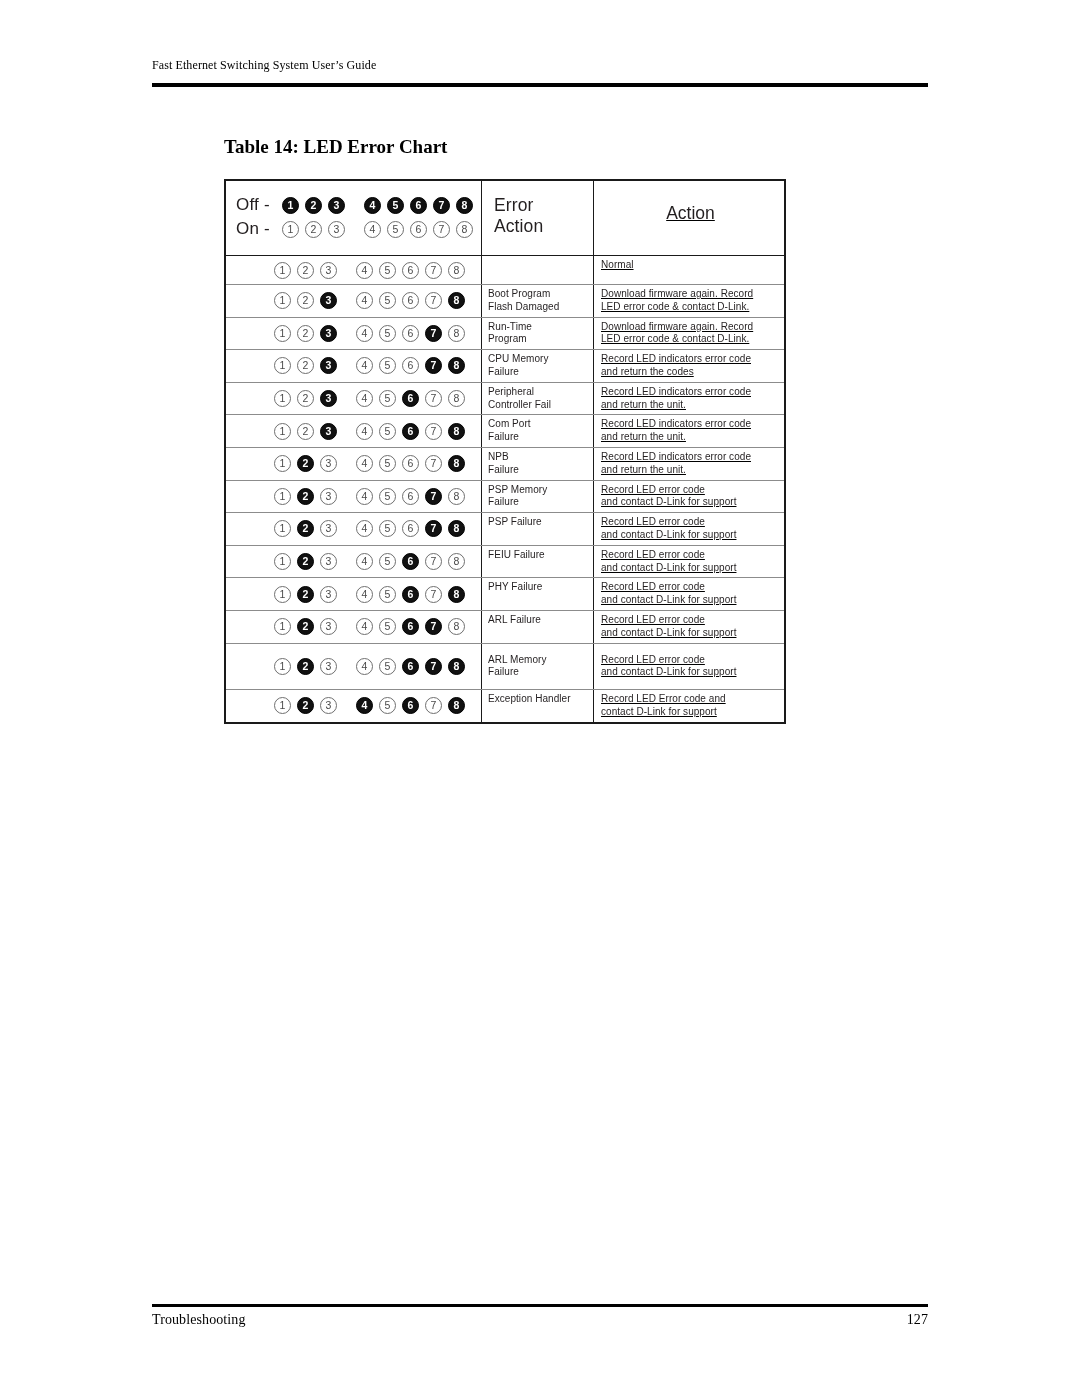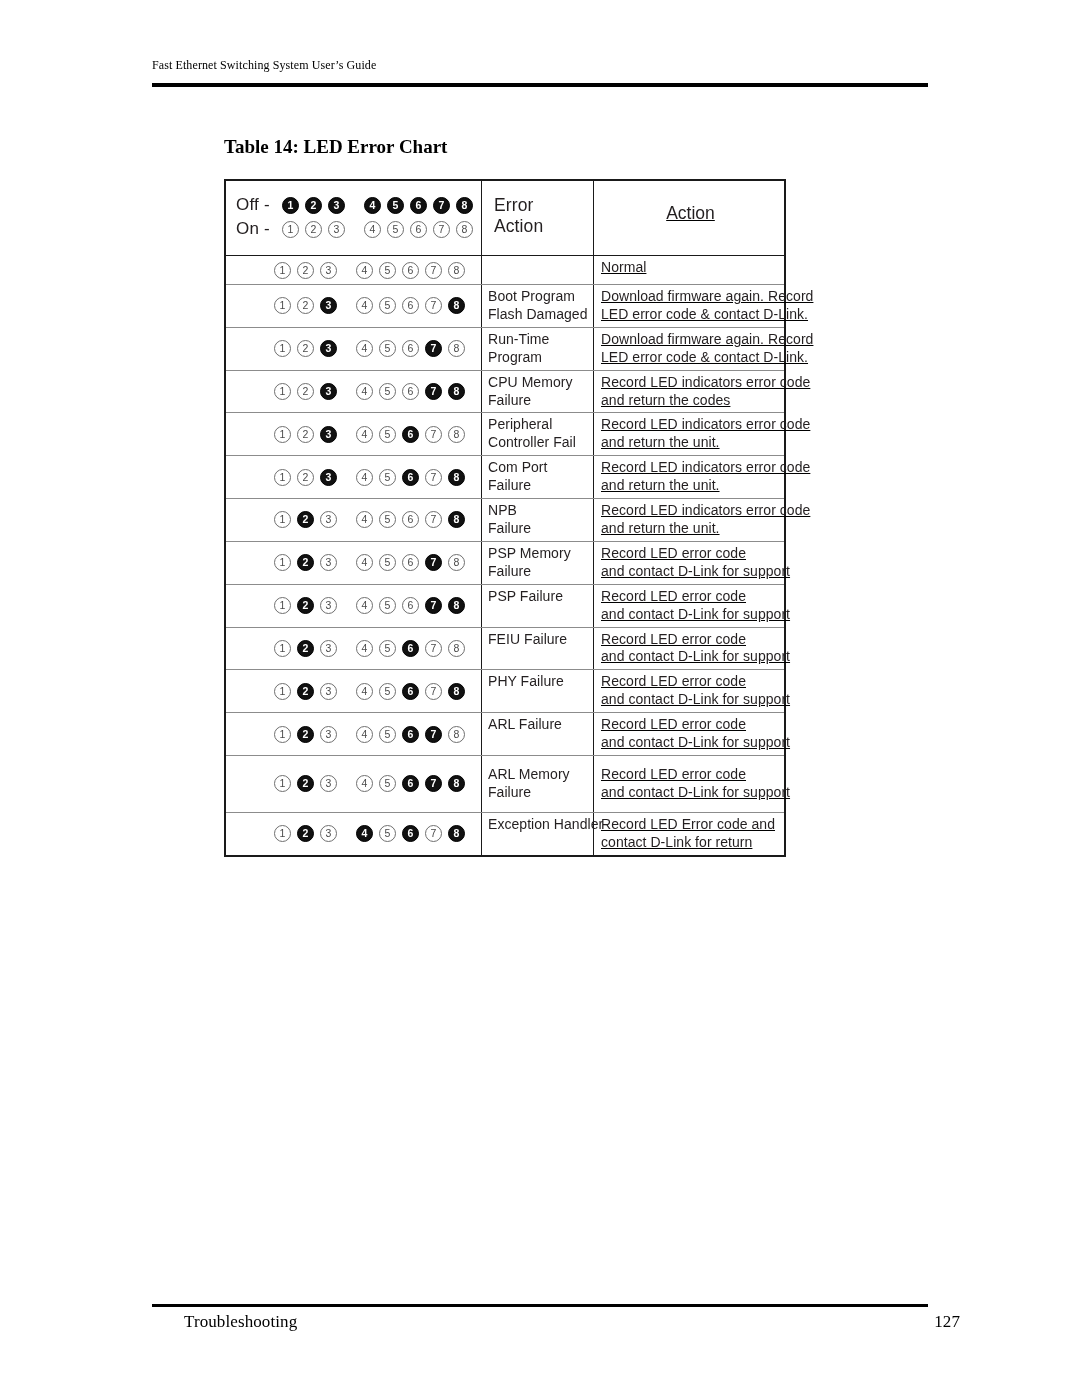--- a/index.html
+++ b/index.html
@@ -171,21 +171,21 @@
   
   .data-row .col-leds {
     padding: 5px 0 5px 48px;
     display: flex;
     align-items: center;
     min-height: 28px;
   }
 
   
   .cell-text {
-    font-size: 14px;
+    font-size: 10px;
     line-height: 1.28;
     color: #231f20;
     letter-spacing: 0.05px;
   }
   .cell-text .ln { display: block; white-space: nowrap; }
 
   .row-tall .col-leds { padding-top: 12px; padding-bottom: 12px; }
   .row-tall .col-status,
   .row-tall .col-action { padding-top: 10px; padding-bottom: 10px; }
 
@@ -212,22 +212,21 @@
   }
   .footer {
     position: absolute;
     left: 152px;
     top: 1312px;
     width: 776px;
     display: flex;
     justify-content: space-between;
     align-items: baseline;
     font-family: "Liberation Serif", serif;
-    font-size: 17px;
-    margin-left: 32px;
+    font-size: 14px;
   }
   .footer-left { letter-spacing: 0.1px; }
   .footer-right { letter-spacing: 0.1px; }
 </style>
 </head>
 <body>
 
 <div class="page">
 
   <div class="running-header">
@@ -709,21 +708,21 @@
             </span>
           </div>
           <div class="col-status">
             <div class="cell-text">
               <span class="ln">Exception Handler</span>
             </div>
           </div>
           <div class="col-action">
             <div class="cell-text">
               <span class="ln">Record LED Error code and</span>
-              <span class="ln">contact D-Link for return</span>
+              <span class="ln">contact D-Link for support</span>
             </div>
           </div>
         </div>
       </div>
 
   </div>
 
 
   <div class="footer-rule"></div>
   <div class="footer">

